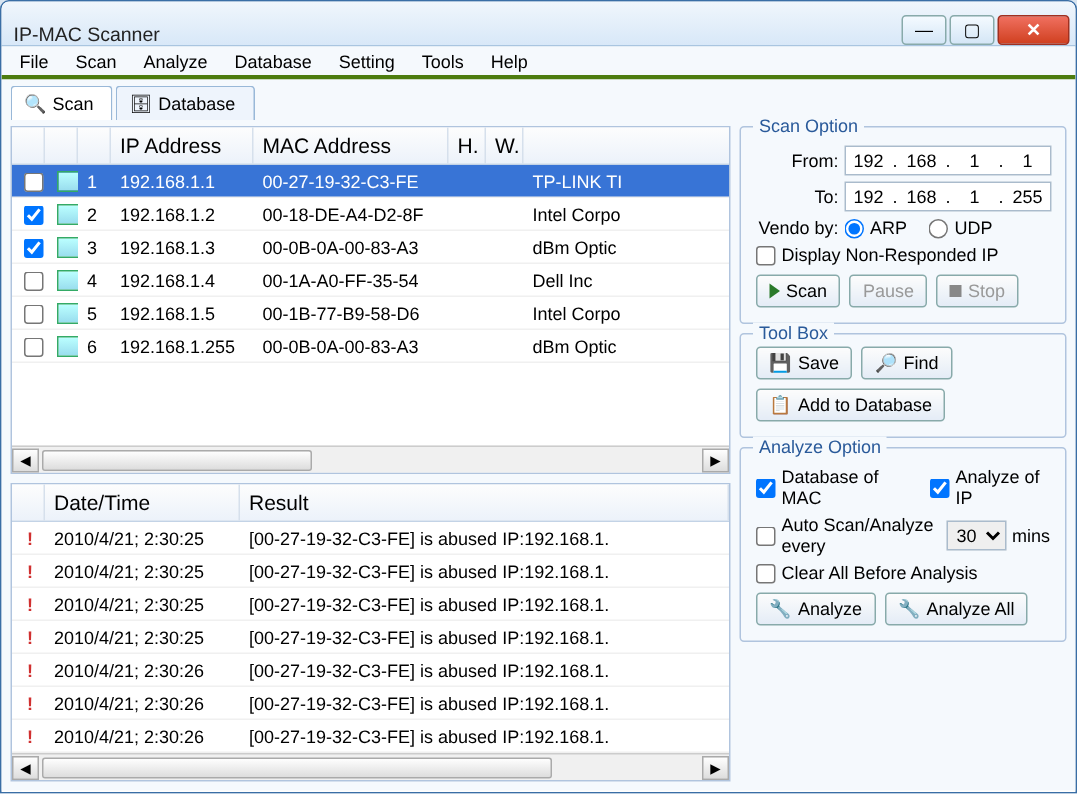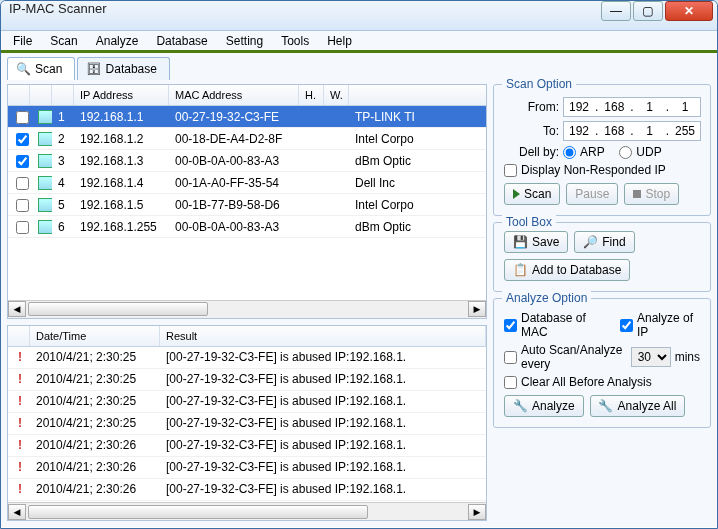--- a/index.html
+++ b/index.html
@@ -1,34 +1,34 @@
 <!DOCTYPE html>
 <html><head>
 <meta charset="utf-8">
 <style>
 * { box-sizing: border-box; margin: 0; padding: 0; }
 body { font-family: "Segoe UI", Tahoma, sans-serif; font-size: 12px; background: #d8e4f0; width: 718px; height: 529px; overflow: hidden; }
 .window { width: 718px; height: 529px; background: #fff; border: 1px solid #3a6ea5; border-radius: 6px 6px 0 0; overflow: hidden; }
-.titlebar { height: 30px; background: linear-gradient(#f0f6fc, #d8e8f8); display: flex; align-items: flex-start; padding: 0 4px 0 8px; border-bottom: 1px solid #a9c5e0; }
+.titlebar { height: 30px; background: linear-gradient(#f0f6fc, #d8e8f8); display: flex; align-items: flex-end; padding: 0 4px 0 8px; border-bottom: 1px solid #a9c5e0; }
 .titlebar .title { flex: 1; color: #222; font-size: 13px; }
 .winbtns { display: flex; gap: 2px; }
 .winbtn { width: 30px; height: 20px; border: 1px solid #8aa; border-radius: 3px; background: linear-gradient(#f4faff,#d4e6f6); display: flex; align-items: center; justify-content: center; font-size: 12px; cursor: pointer; }
 .winbtn.close { width: 48px; background: linear-gradient(#f07060,#d04020); color: #fff; border-color: #a03020; font-weight: bold; }
 .menubar { height: 22px; background: #f5f9fd; display: flex; align-items: center; padding: 0 4px; gap: 2px; border-bottom: 3px solid #4d7c0f; }
 .menubar span { padding: 2px 8px; cursor: pointer; }
 .tabs { display: flex; padding: 4px 6px 0 6px; gap: 2px; background: #f5f9fd; }
 .tab { padding: 4px 12px 4px 8px; border: 1px solid #99b8d8; border-bottom: none; background: #eef4fc; border-radius: 3px 3px 0 0; display: flex; align-items: center; gap: 4px; cursor: pointer; }
 .tab.active { background: #fff; }
 .content { display: flex; padding: 4px 6px 6px 6px; gap: 6px; background: #f5f9fd; height: calc(100% - 30px - 22px - 28px); }
 .left { flex: 1; display: flex; flex-direction: column; gap: 6px; min-width: 0; }
 .right { width: 218px; display: flex; flex-direction: column; gap: 6px; }
 .panel { border: 1px solid #b0c4de; background: #fff; }
 .scanlist { flex: 1.2; display: flex; flex-direction: column; }
 .resultlist { flex: 1; display: flex; flex-direction: column; }
-.listhead { display: flex; background: linear-gradient(#fdfdfd,#ecf2fa); border-bottom: 1px solid #c3d3e6; font-size: 11px; }
+.listhead { display: flex; background: linear-gradient(#fdfdfd,#ecf2fa); border-bottom: 1px solid #c3d3e6; font-size: 14px; }
 .listhead div { padding: 4px 6px; border-right: 1px solid #d6e0ec; white-space: nowrap; overflow: hidden; }
 .listbody { flex: 1; overflow-x: auto; overflow-y: hidden; background: #fff; }
 .row { display: flex; border-bottom: 1px solid #f0f0f0; height: 22px; align-items: center; font-size: 12px; }
 .row > div { padding: 0 6px; white-space: nowrap; overflow: hidden; }
 .row.selected { background: #3874d6; color: #fff; }
 .row.selected .chk { accent-color: #fff; }
 .chk { margin: 0 2px; vertical-align: middle; }
 .pcicon { width: 16px; height: 14px; display: inline-block; border: 1px solid #3a6; background: linear-gradient(#bff,#9de); margin: 0 2px; vertical-align: middle; }
 .icon-warn { color: #d03030; font-weight: bold; padding: 0 4px; }
 .hscroll { height: 18px; background: #f0f0f0; border-top: 1px solid #ccc; display: flex; align-items: center; }
@@ -251,21 +251,21 @@
             <input value="192" style="">
               <span>.</span>
             <input value="168" style="">
               <span>.</span>
             <input value="1" style="">
               <span>.</span>
             <input value="255" style="">
           </div>
         </div>
         <div class="formrow">
-          <label>Dell by:</label>
+          <label>Vendo by:</label>
           <input type="radio" name="scanby" checked="" style="">
           <span>ARP</span>
           &nbsp;&nbsp;
           <input type="radio" name="scanby" style="">
           <span>UDP</span>
         </div>
         <div class="formrow">
           <input type="checkbox" style="">
           <span>Display Non-Responded IP</span>
         </div>

